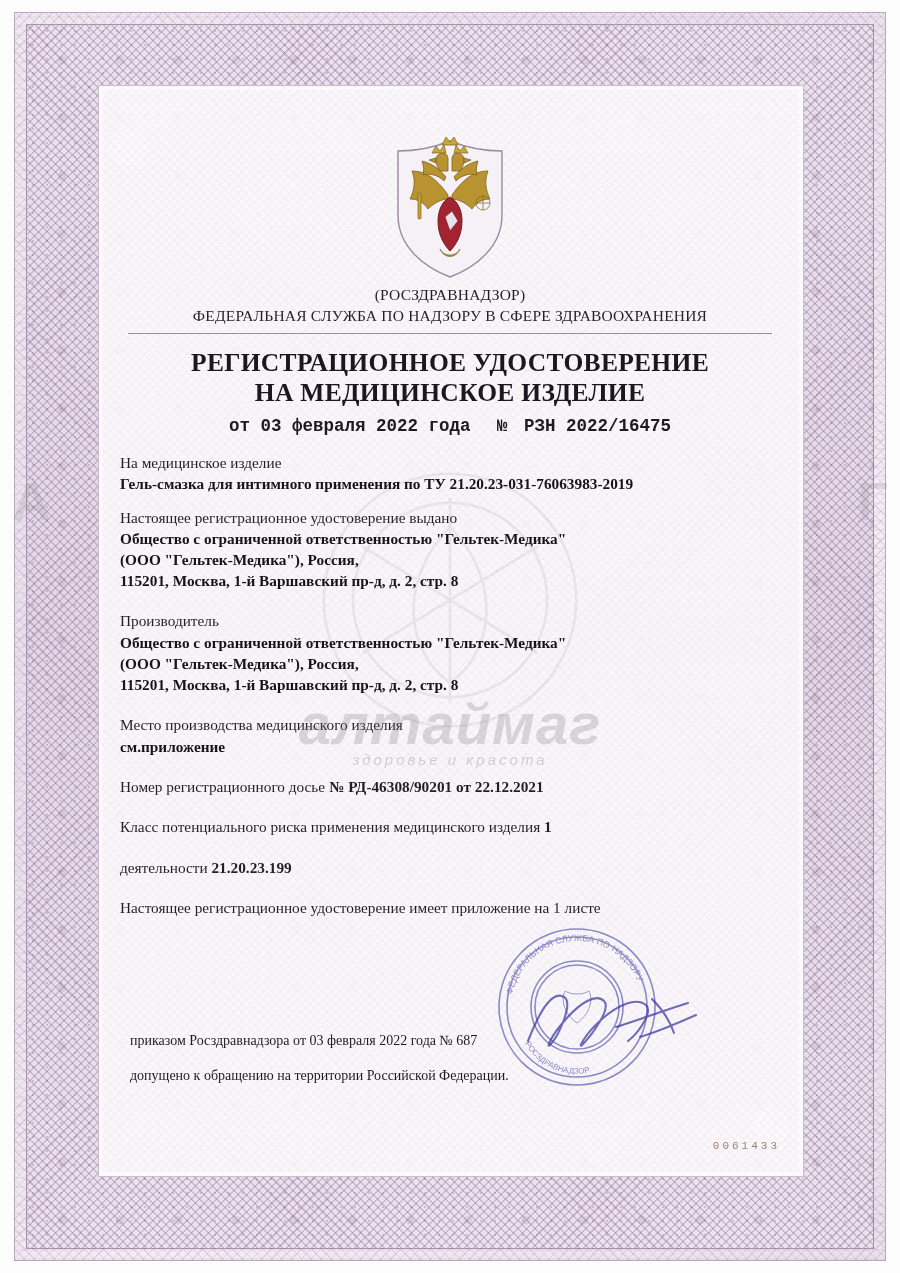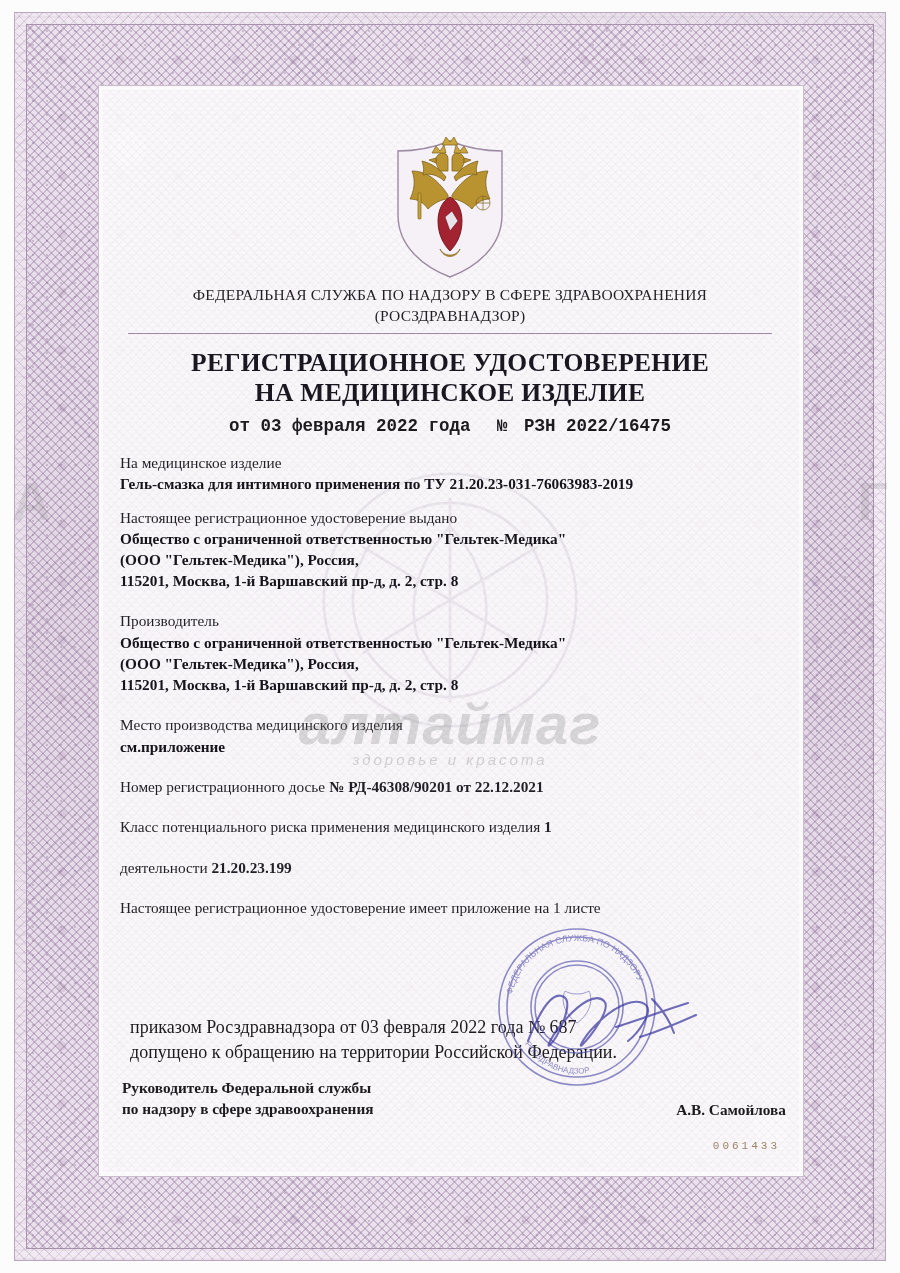--- a/index.html
+++ b/index.html
@@ -176,23 +176,24 @@
   .gap-lg { margin-bottom: 20px; }
 
   
   .footer {
     position: absolute;
     left: 24px;
     right: 16px;
     top: 930px;
   }
   .footer .order-line {
-    font-size: 18px;
+    font-size: 14px;
     line-height: 1.38;
     padding-left: 8px;
+    margin-top: 16px;
   }
   .footer .signer-block {
     margin-top: 12px;
     font-size: 15.3px;
     font-weight: bold;
     line-height: 1.4;
     position: relative;
   }
   .footer .signer-name {
     position: absolute;
@@ -330,22 +331,22 @@
 
         <g fill="#c8a43a" stroke="#7d6320" stroke-width="0.7">
           <rect x="28" y="56" width="3" height="26" rx="1"></rect>
           <circle cx="93" cy="66" r="7" fill="none"></circle>
           <path d="M86 66 L100 66 M93 59 L93 73"></path>
         </g>
       </svg>
     </div>
 
     <div class="agency-lines">
+      <div>(РОСЗДРАВНАДЗОР)</div>
       <div>ФЕДЕРАЛЬНАЯ СЛУЖБА ПО НАДЗОРУ В СФЕРЕ ЗДРАВООХРАНЕНИЯ</div>
-      <div>(РОСЗДРАВНАДЗОР)</div>
     </div>
 
     <div class="divider"></div>
 
     <div class="doc-title">
       <div>РЕГИСТРАЦИОННОЕ УДОСТОВЕРЕНИЕ</div>
       <div>НА МЕДИЦИНСКОЕ ИЗДЕЛИЕ</div>
     </div>
 
     <div class="issue-row">
@@ -404,25 +405,20 @@
       <div class="field">
         <div class="lbl">Настоящее регистрационное удостоверение имеет приложение на 1 листе</div>
       </div>
 
     </div>
 
     <div class="footer">
       <div class="order-line">приказом Росздравнадзора от 03 февраля 2022 года № 687</div>
       <div class="order-line">допущено к обращению на территории Российской Федерации.</div>
 
-      <div class="signer-block">
-        <div>Руководитель Федеральной службы</div>
-        <div>по надзору в сфере здравоохранения</div>
-        <div class="signer-name">А.В. Самойлова</div>
-      </div>
     </div>
 
     <div class="serial">0061433</div>
 
   </div>
 
   <div class="stamp">
     <svg viewBox="0 0 165 165" width="165" height="165" aria-hidden="true">
       <g fill="none" stroke="#4a48a8" stroke-width="1.6">
         <circle cx="82" cy="82" r="78"></circle>

